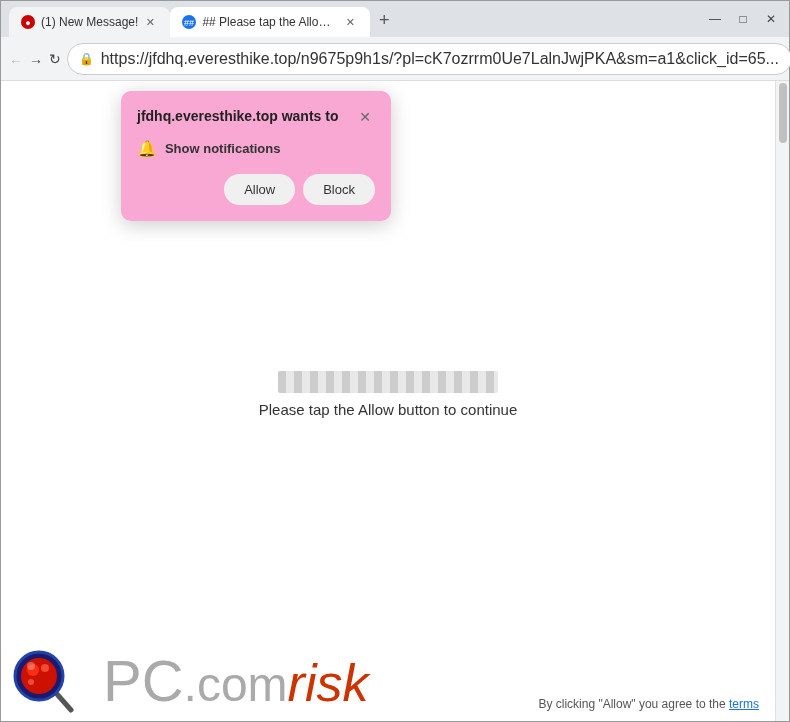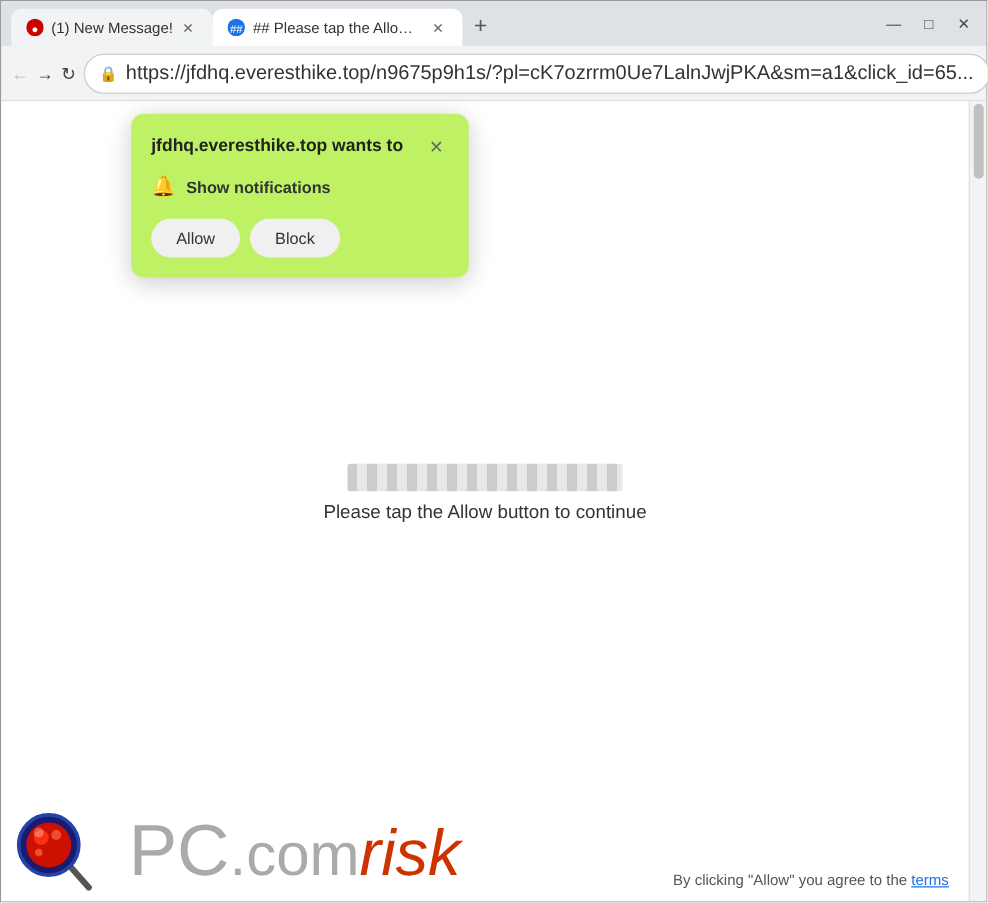--- a/index.html
+++ b/index.html
@@ -32,28 +32,28 @@
 
     
     .page-content { flex: 1; background: #fff; position: relative; overflow: hidden; display: flex; }
     .main-area { flex: 1; position: relative; overflow: hidden; }
 
     
     .scrollbar { width: 14px; background: #f1f3f4; border-left: 1px solid #e0e0e0; display: flex; flex-direction: column; align-items: center; }
     .scroll-thumb { width: 8px; height: 60px; background: #c0c0c0; border-radius: 4px; margin-top: 2px; }
 
     
-    .permission-dialog { position: absolute; top: 10px; left: 104px; width: 270px; background: #bef264; border-radius: 10px; box-shadow: 0 4px 20px rgba(0,0,0,0.2); padding: 16px; z-index: 100; }
+    .permission-dialog { position: absolute; top: 10px; left: 120px; width: 270px; background: #f9a8d4; border-radius: 10px; box-shadow: 0 4px 20px rgba(0,0,0,0.2); padding: 16px; z-index: 100; }
     .dialog-header { display: flex; justify-content: space-between; align-items: flex-start; margin-bottom: 12px; }
     .dialog-title { font-size: 14px; font-weight: 600; color: #222; line-height: 1.3; }
     .dialog-close { width: 20px; height: 20px; display: flex; align-items: center; justify-content: center; font-size: 14px; color: #666; cursor: pointer; border-radius: 50%; }
     .permission-item { display: flex; align-items: center; gap: 8px; margin-bottom: 16px; }
     .bell-icon { font-size: 16px; color: #555; }
     .permission-text { font-size: 13px; color: #333; font-weight: bold; }
-    .dialog-buttons { display: flex; gap: 8px; }
+    .dialog-buttons { display: flex; gap: 8px; justify-content: flex-end; }
     .btn-allow { background: #f0f0f0; border: none; border-radius: 20px; padding: 8px 20px; font-size: 13px; color: #333; cursor: pointer; font-weight: 500; }
     .btn-block { background: #f0f0f0; border: none; border-radius: 20px; padding: 8px 20px; font-size: 13px; color: #333; cursor: pointer; font-weight: 500; }
     .loading-bar { width: 220px; height: 22px; background: repeating-linear-gradient(90deg, #ccc 0px, #ccc 8px, #e8e8e8 8px, #e8e8e8 16px); border-radius: 2px; }
     .loading-text { font-size: 15px; color: #333; text-align: center; margin-top: 8px; }
 
     
     .pcrisk-container { position: absolute; bottom: 8px; left: 10px; display: flex; align-items: center; }
     .magnifier { width: 65px; height: 65px; position: relative; }
     .magnifier svg { width: 65px; height: 65px; }
   </style>

